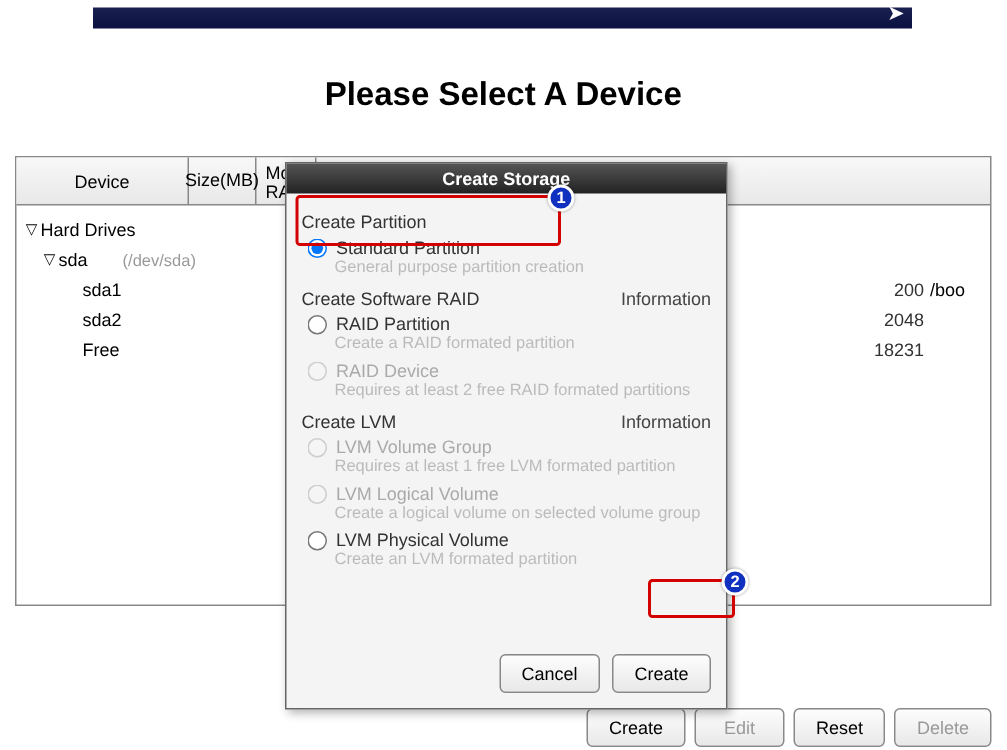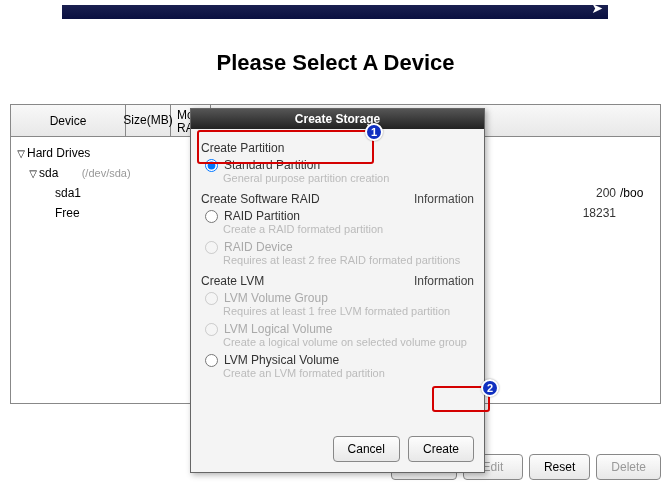--- a/index.html
+++ b/index.html
@@ -21,21 +21,21 @@
 .tree-row { display: flex; height: 20px; align-items: center; }
 .tr-arrow { width: 12px; text-align: center; font-size: 10px; }
 .tr-label { flex: 1; }
 .tr-size { width: 47px; text-align: right; padding-right: 4px; color: #333; }
 .tr-mount { width: 40px; }
 .row-0 { padding-left: 4px; }
 .row-1 { padding-left: 16px; }
 .row-2 { padding-left: 44px; }
 .dev-path { color: #999; font-size: 11px; margin-left: 20px; }
 
-.btn-row-1 { position: absolute; top: 417px; right: 10px; display: flex; gap: 6px; }
+.btn-row-1 { position: absolute; top: 435px; right: 10px; display: flex; gap: 6px; }
 .btn-row-2 { position: absolute; top: 465px; right: 10px; display: flex; gap: 6px; }
 .btn { background: linear-gradient(#fdfdfd, #e8e8e8); border: 1px solid #888; border-radius: 4px; padding: 5px 14px; font-size: 12px; cursor: pointer; display: inline-flex; align-items: center; gap: 4px; min-width: 60px; justify-content: center; margin-top: 37px; }
 .btn:disabled, .btn.disabled { color: #999; cursor: default; }
 .tri-left { display:inline-block; width:0; height:0; border-top:5px solid transparent; border-bottom:5px solid transparent; border-right:7px solid #355ea8; }
 .tri-right { display:inline-block; width:0; height:0; border-top:5px solid transparent; border-bottom:5px solid transparent; border-left:7px solid #355ea8; }
 
 .dialog { position: absolute; top: 108px; left: 190px; width: 295px; background: #f4f4f4; border: 1px solid #666; box-shadow: 2px 2px 6px rgba(0,0,0,0.3); }
 .dialog-title { background: linear-gradient(#555, #222); color: #fff; font-weight: bold; text-align: center; padding: 3px 0; font-size: 12px; }
 .dialog-body { padding: 6px 10px 10px 10px; font-size: 12px; }
 .section-head { font-weight: normal; color: #333; margin-top: 6px; display: flex; justify-content: space-between; }
@@ -82,20 +82,25 @@
       <span class="tr-label">Hard Drives</span>
     </div>
     <div class="tree-row row-1">
       <span class="tr-arrow">▽</span>
       <span class="tr-label"><span>sda</span> <span class="dev-path">(/dev/sda)</span></span>
     </div>
     <div class="tree-row row-2">
       <span class="tr-label">sda1</span>
       <span class="tr-size">200</span>
       <span class="tr-mount">/boo</span>
+    </div>
+    <div class="tree-row row-2">
+      <span class="tr-label">sda2</span>
+      <span class="tr-size">2048</span>
+      <span class="tr-mount"></span>
     </div>
     <div class="tree-row row-2">
       <span class="tr-label">Free</span>
       <span class="tr-size">18231</span>
       <span class="tr-mount"></span>
     </div>
   </div>
 </div>
 
 <div class="btn-row-1">

